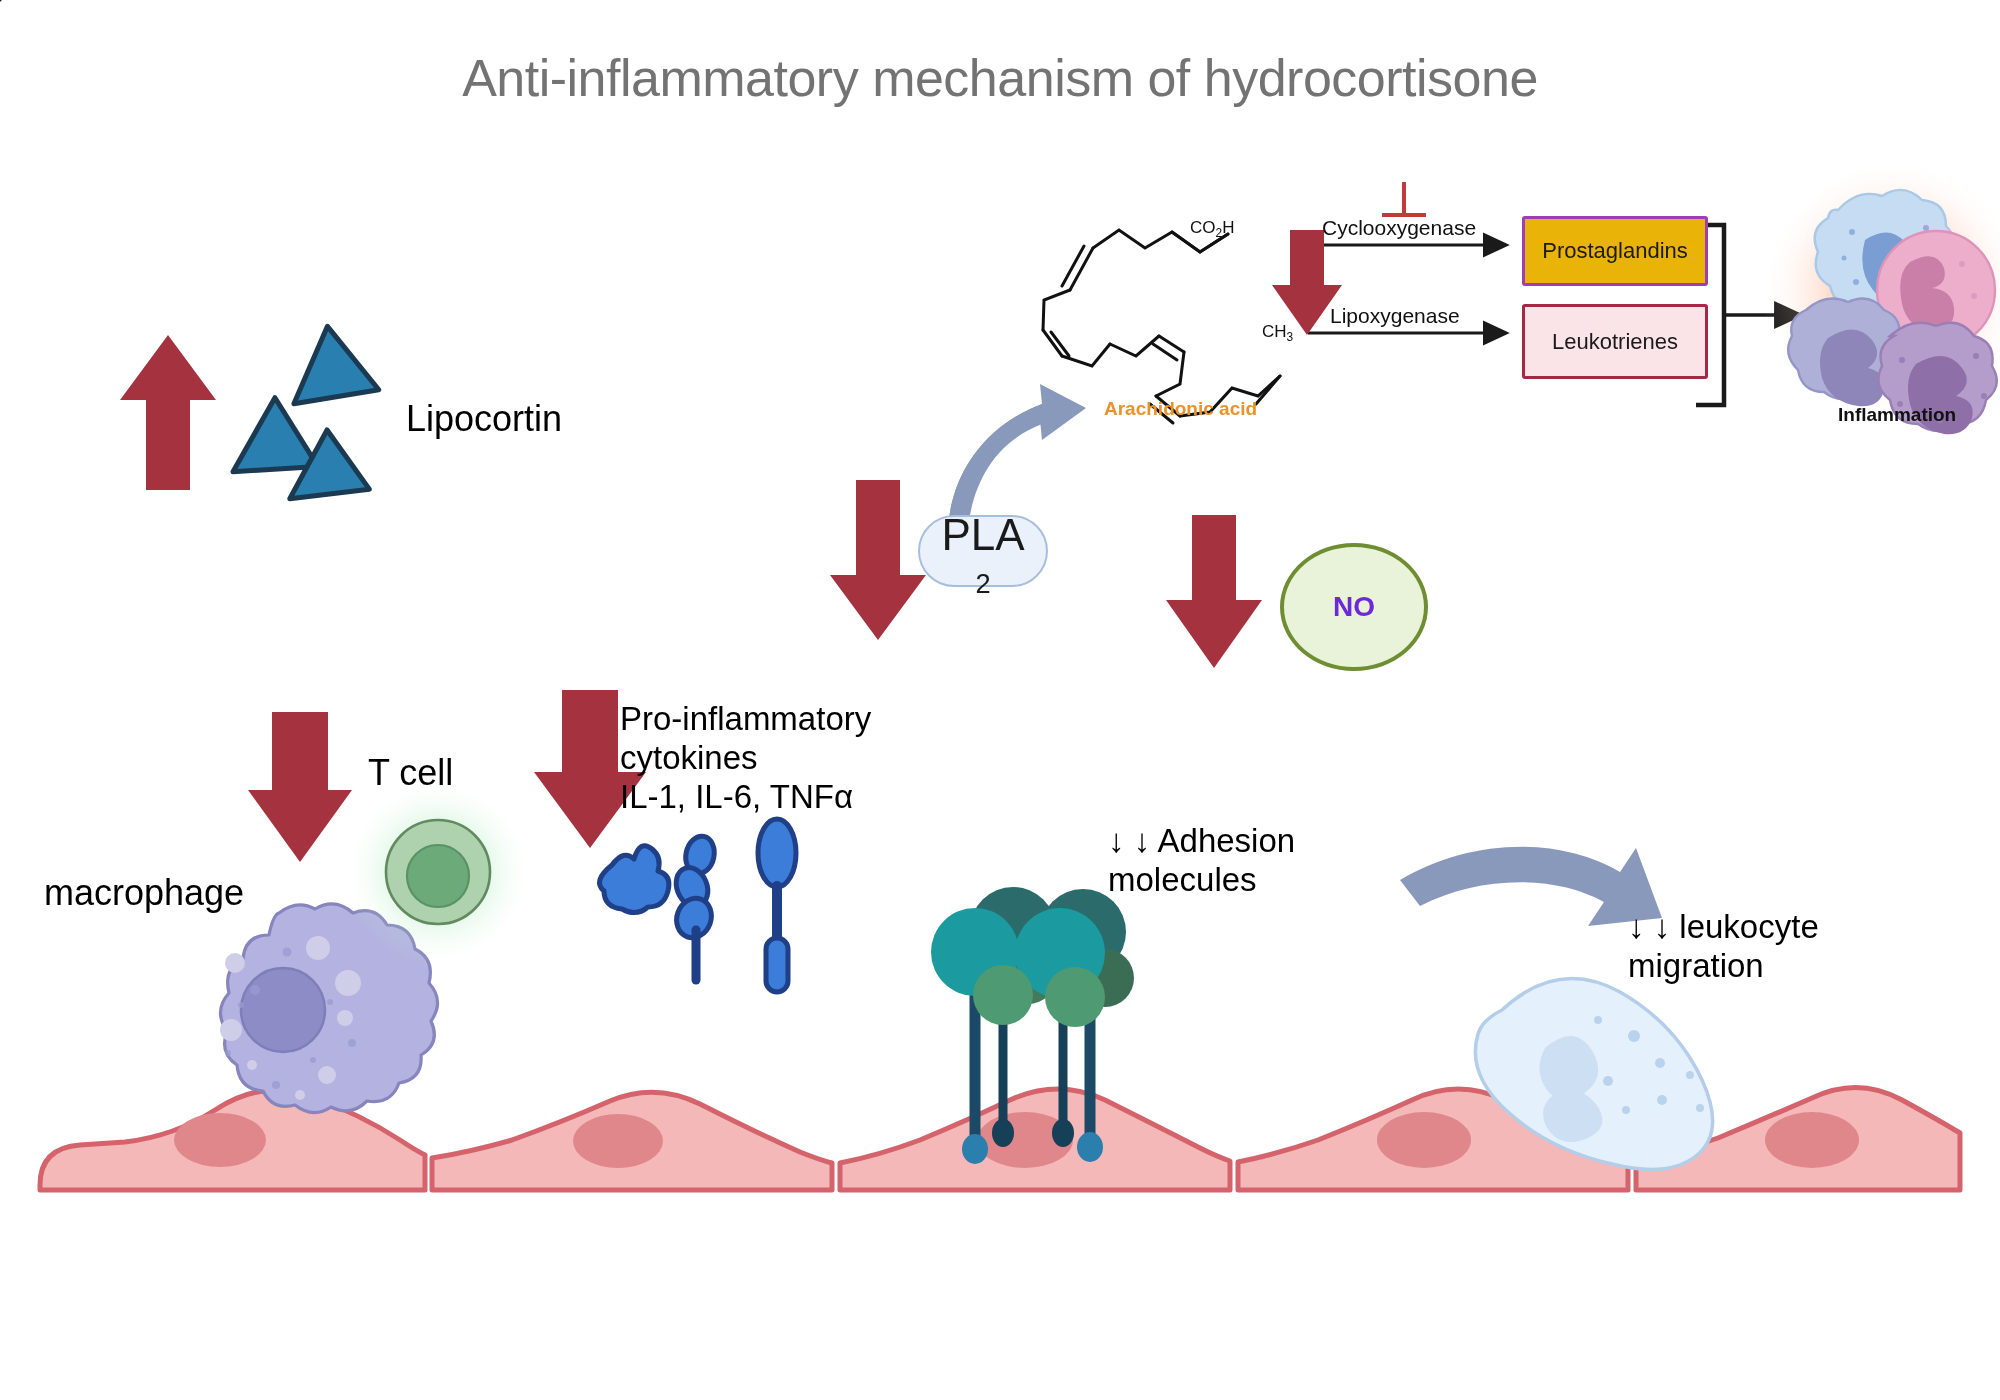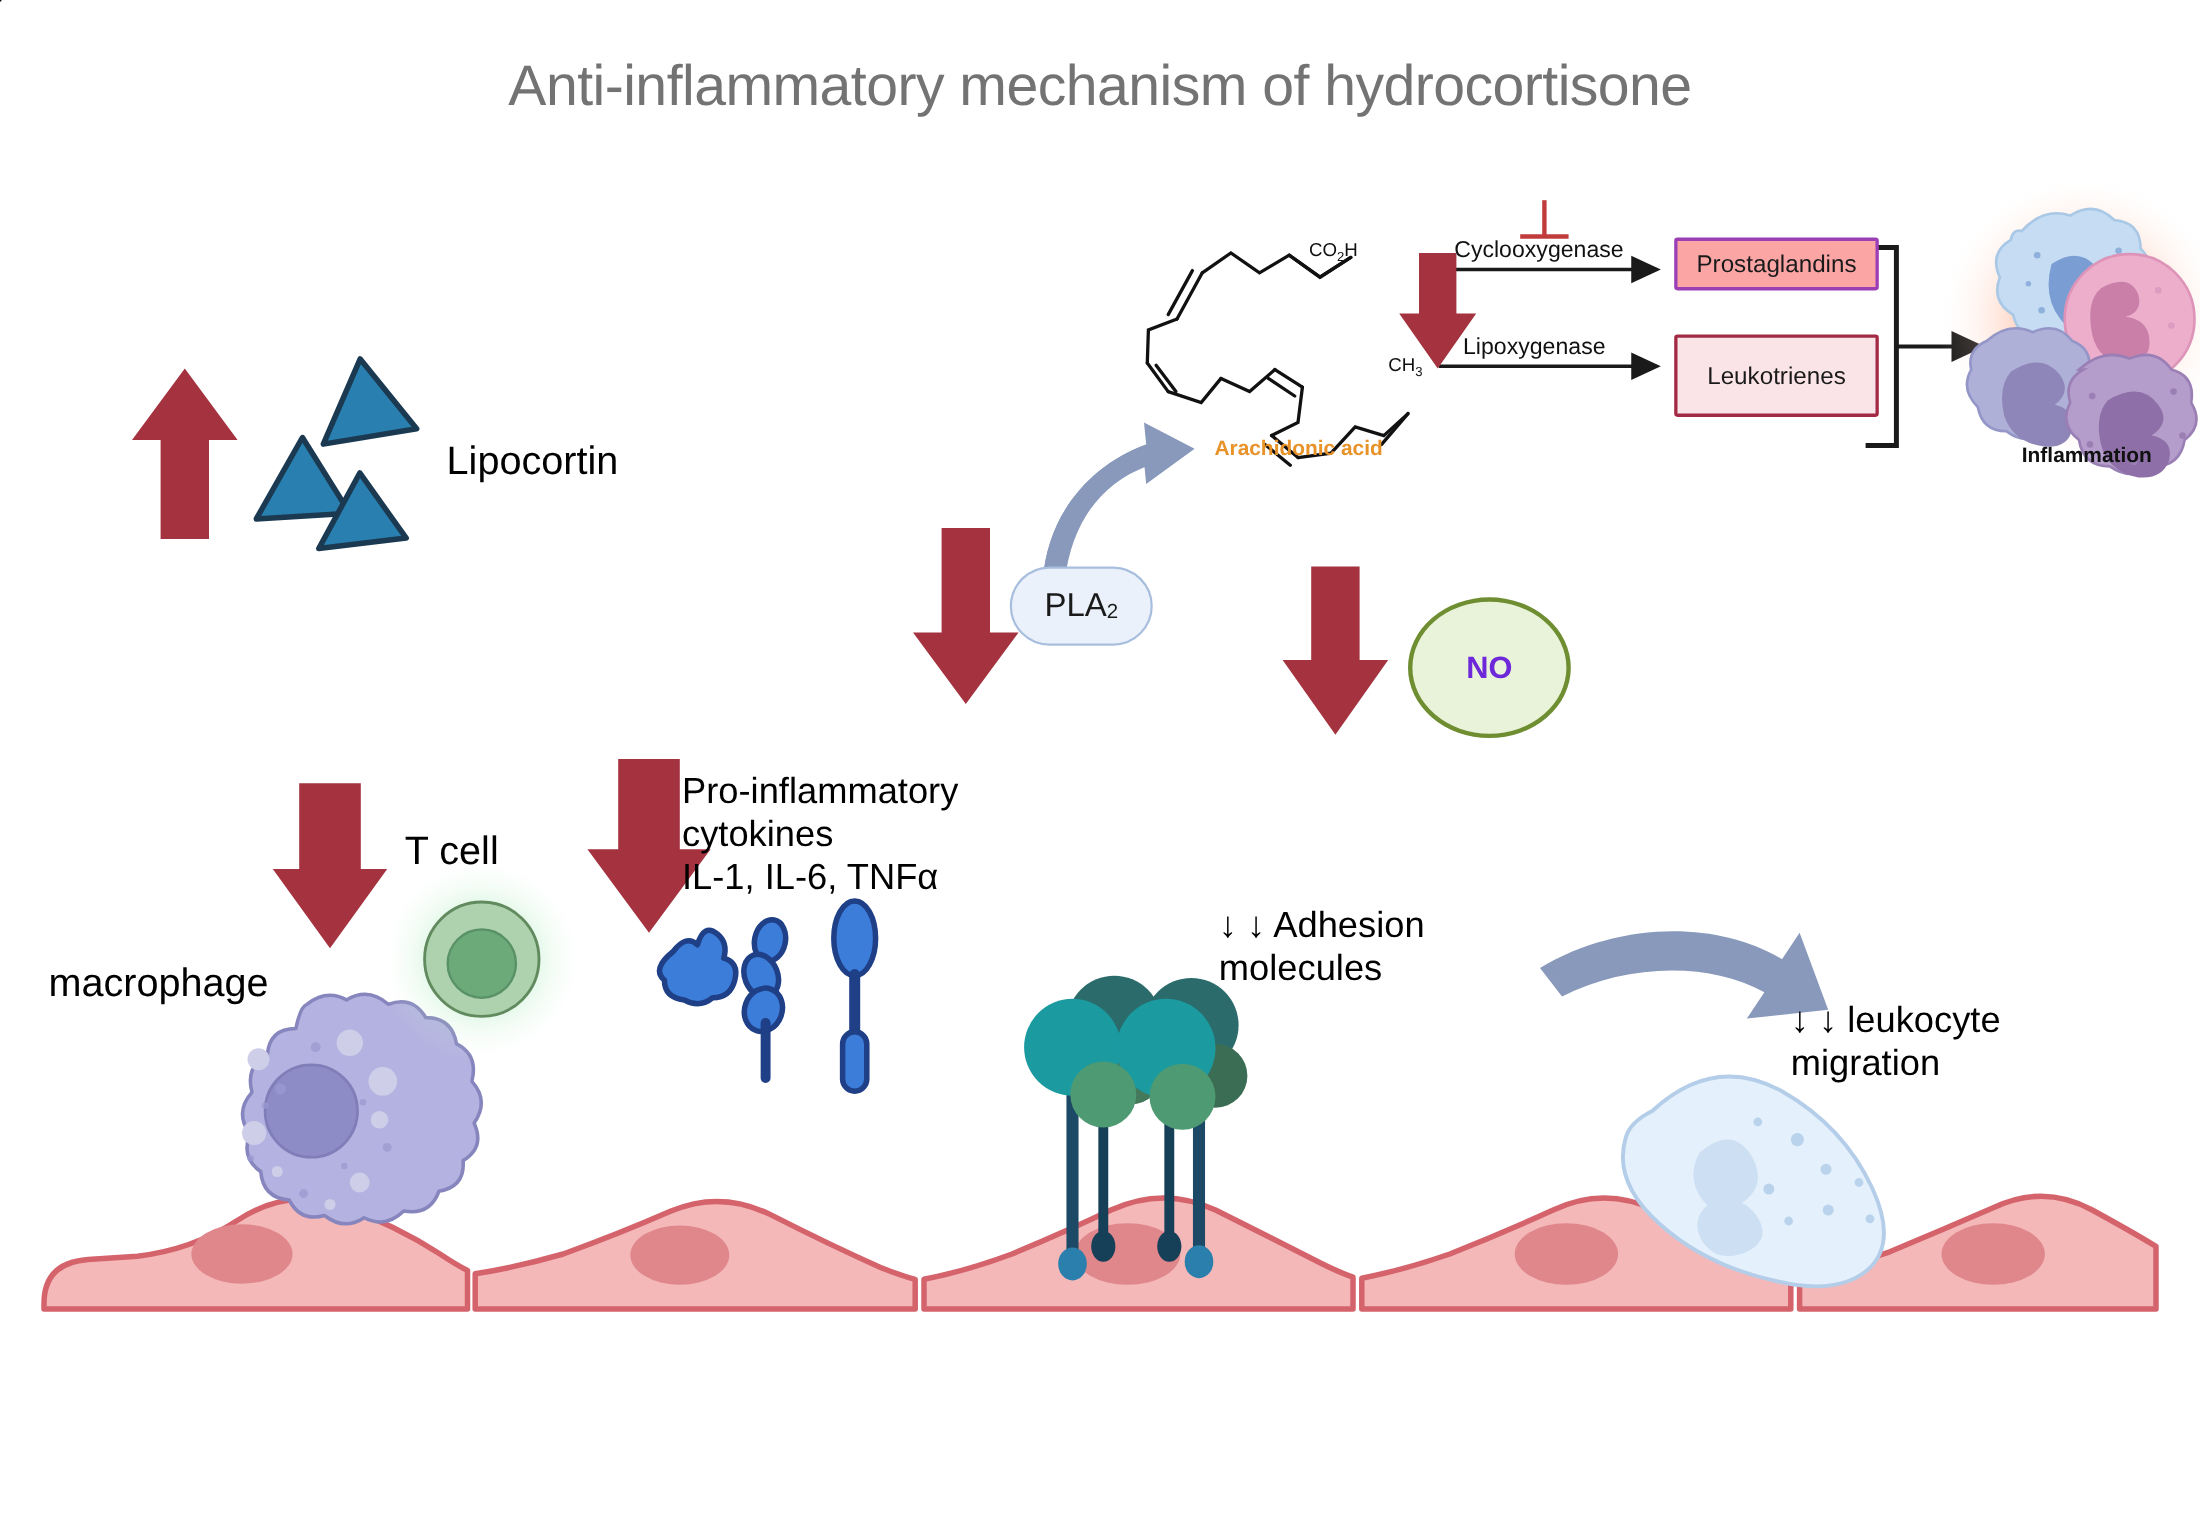--- a/index.html
+++ b/index.html
@@ -33,21 +33,21 @@
   }
   .infl-label {
     position: absolute; font-size: 19px; font-weight: bold; color: #111; white-space: nowrap;
   }
   .pla2 {
     position: absolute;
     background: #eaf1fb;
     border: 2.5px solid #a8bede;
     border-radius: 44px;
     display: flex; align-items: center; justify-content: center;
-    font-size: 30px; color: #1a1a1a;
+    font-size: 44px; color: #1a1a1a; flex-direction: column;
   }
   .pla2 sub { font-size: 0.62em; vertical-align: baseline; position: relative; top: 0.28em; }
   .no-circle {
     position: absolute;
     background: #e9f3d9;
     border: 4px solid #6f8e32;
     border-radius: 50%;
     display: flex; align-items: center; justify-content: center;
     font-size: 28px; font-weight: bold; color: #6d28d9;
   }
@@ -344,21 +344,21 @@
 
   <div class="aa-label" style="left:1104px; top:398px;">Arachidonic acid</div>
 
   <svg class="abs" style="left:1270px; top:230px;" width="90" height="130">
     <polygon points="20,0 20,55 2,55 37,105 72,55 54,55 54,0" fill="#a4333f"></polygon>
   </svg>
 
   <div class="enz" style="left:1322px; top:216px;">Cyclooxygenase</div>
   <div class="enz" style="left:1330px; top:304px;">Lipoxygenase</div>
 
-  <div class="prod-box" style="left:1522px; top:216px; width:186px; height:48px; background:#fca5a5; border:3px solid #9b3fb5;">
+  <div class="prod-box" style="left:1522px; top:216px; width:186px; height:70px; background:#eab308; border:3px solid #9b3fb5;">
     <span class="" style="font-size:22px; color:#1a1a1a;">Prostaglandins</span>
   </div>
   <div class="prod-box" style="left:1522px; top:304px; width:186px; height:75px; background:#fbe4e8; border:3px solid #a32a44;">
     <span style="font-size:22px; color:#1a1a1a;">Leukotrienes</span>
   </div>
 
   <div class="infl-label" style="left:1838px; top:404px;">Inflammation</div>
 
   <div class="pla2" style="left:918px; top:515px; width:130px; height:72px;">
     <span>PLA</span>

